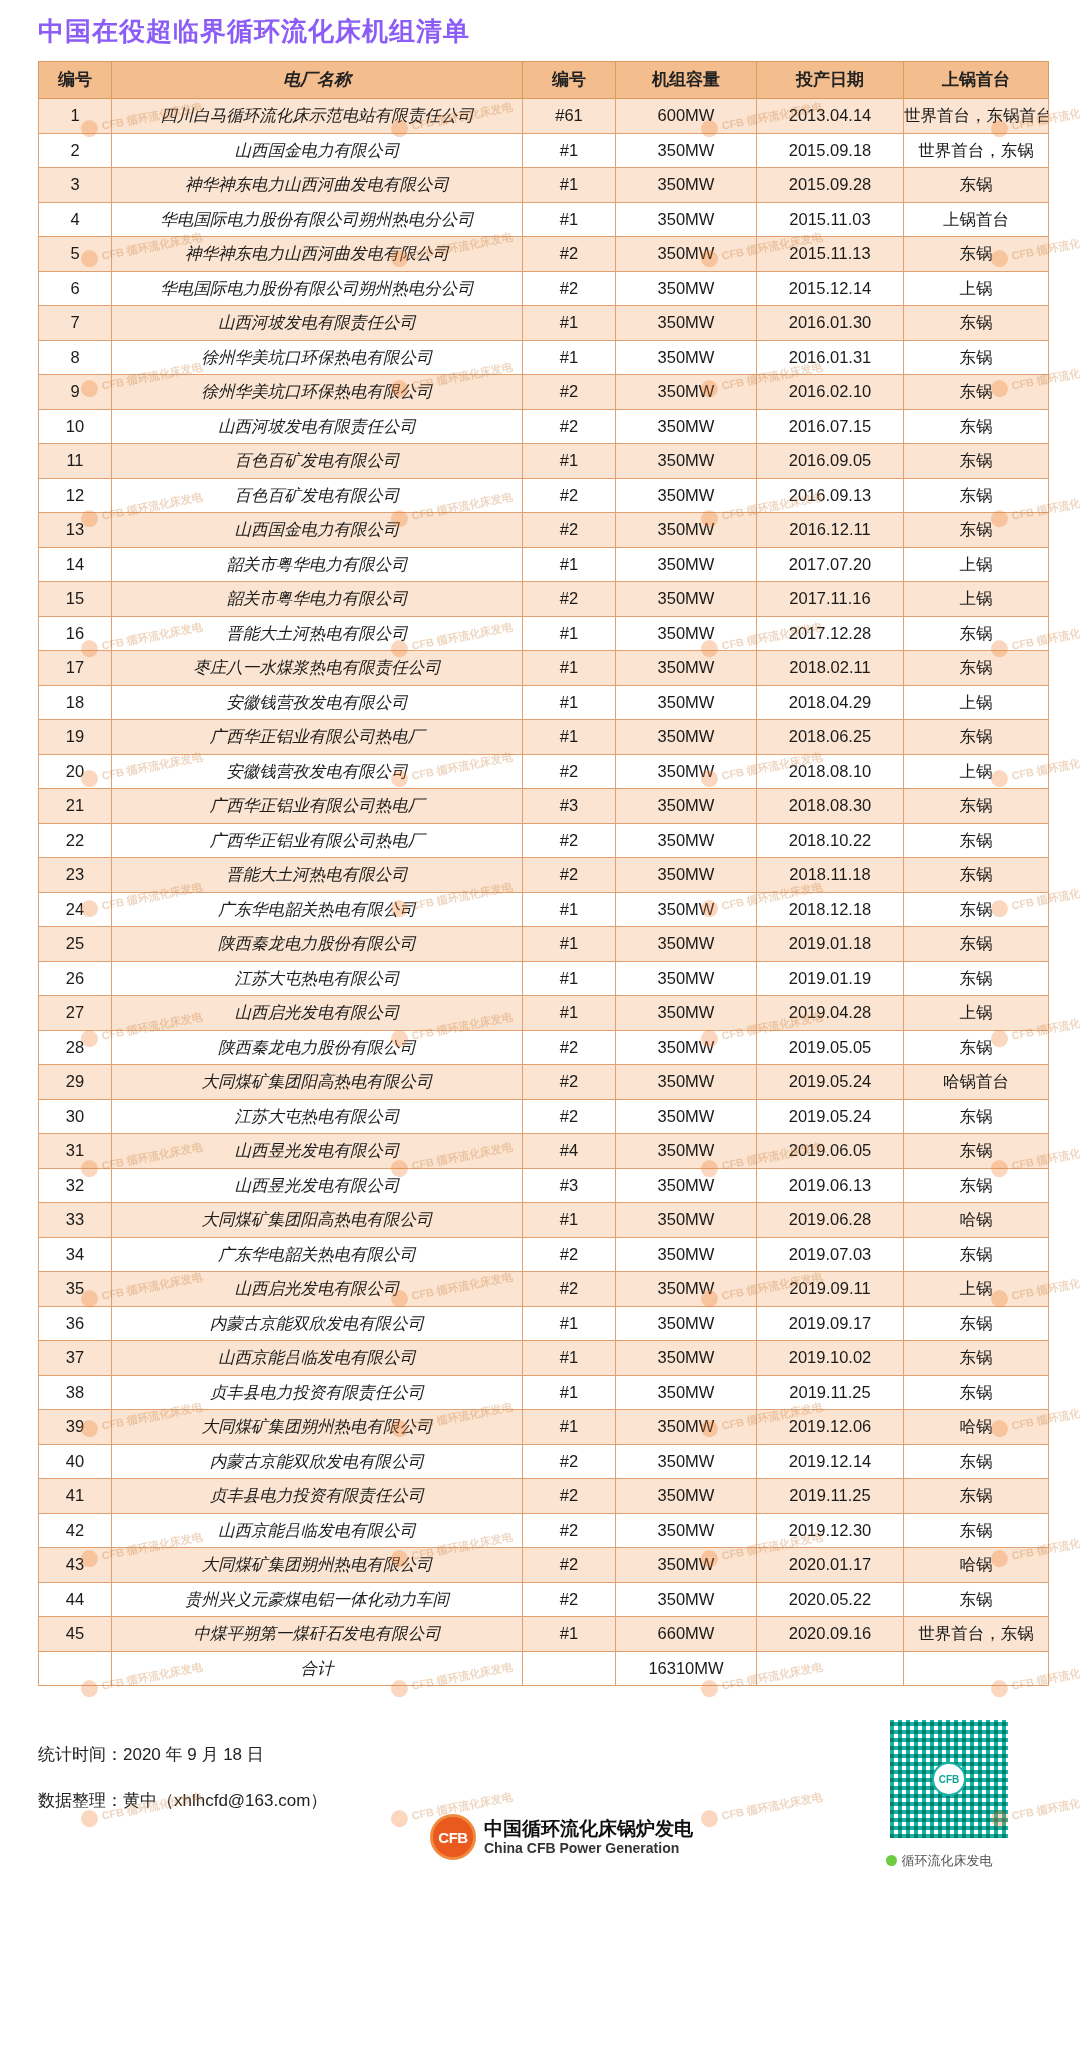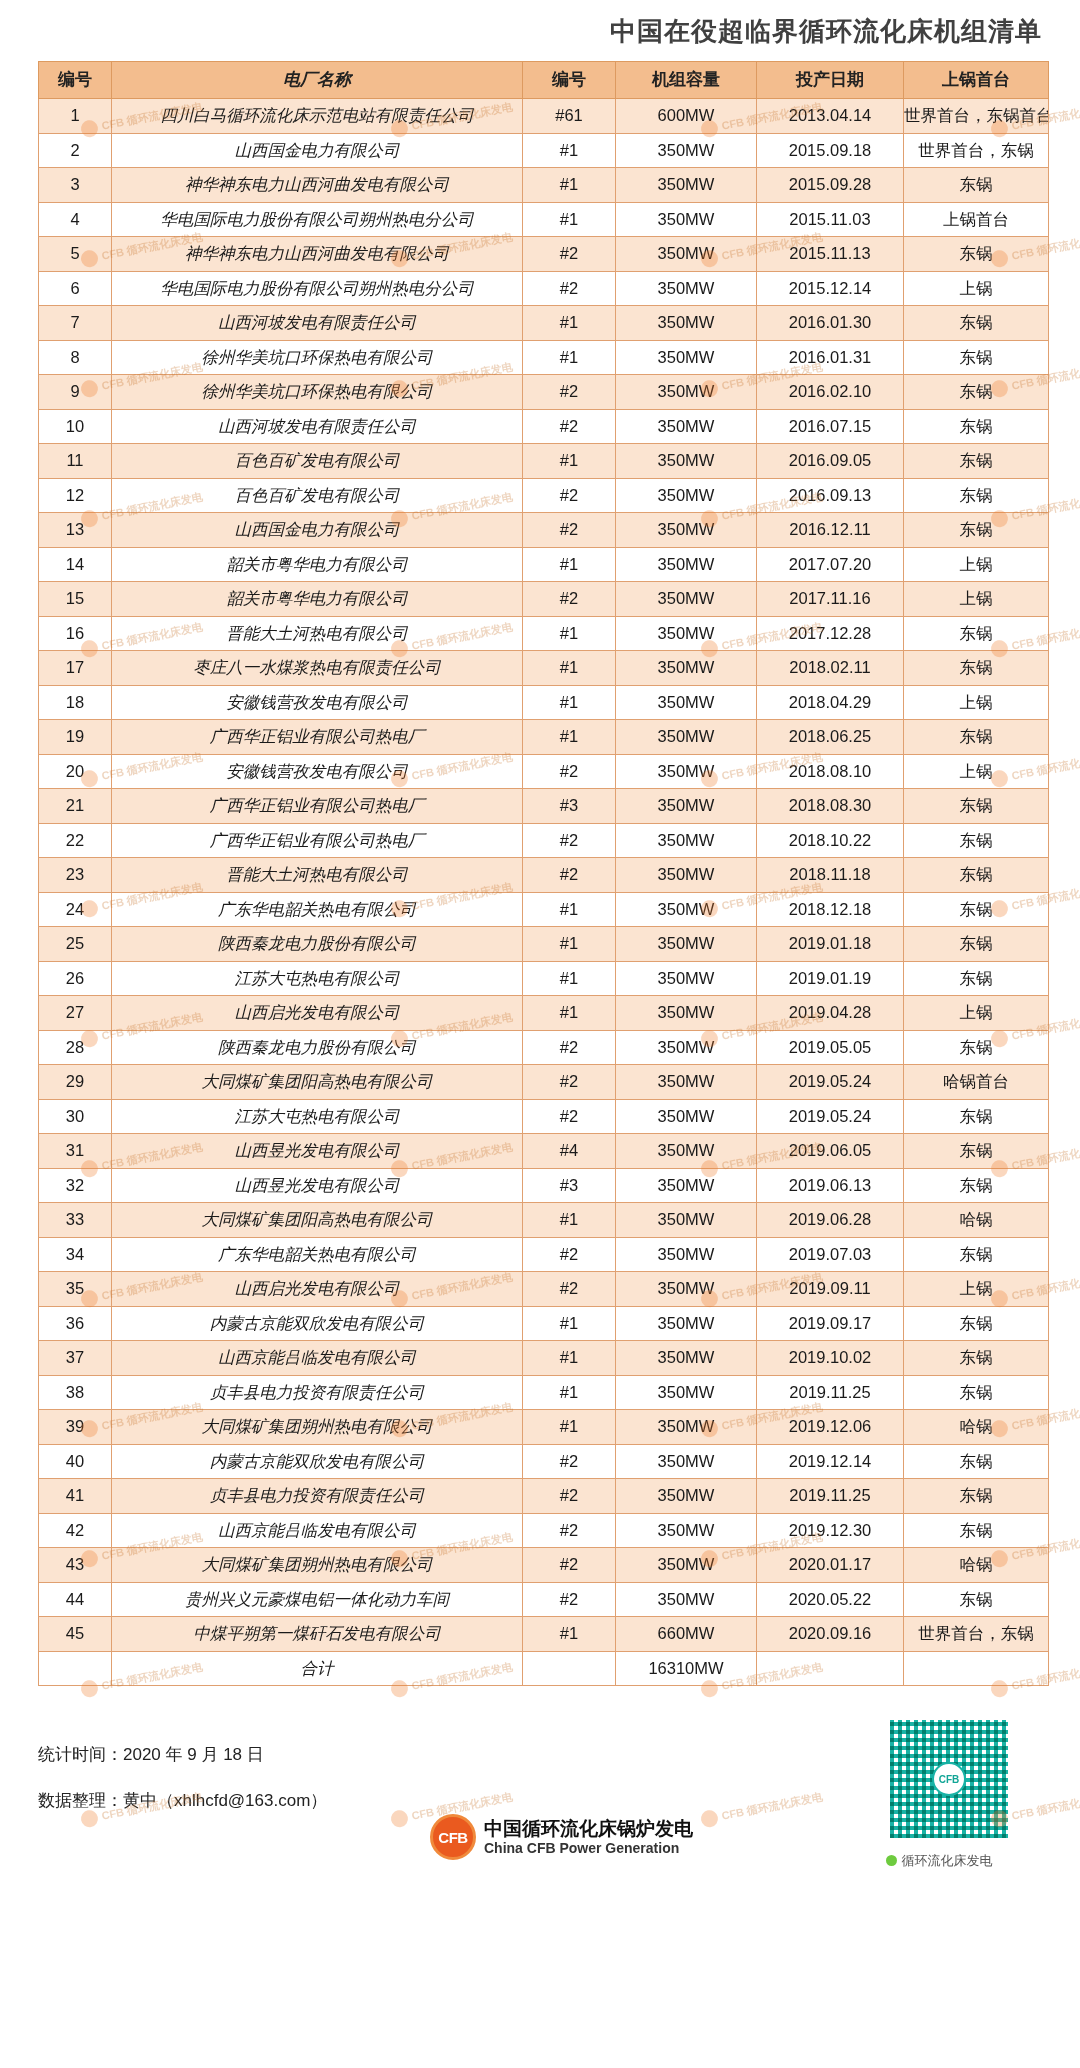--- a/index.html
+++ b/index.html
@@ -16,26 +16,26 @@
     overflow: hidden;
   }
   .page {
     width: 1080px;
     height: 2068px;
     position: relative;
     box-sizing: border-box;
     padding: 0 38px;
   }
   .title {
-    text-align: right;
+    text-align: left;
     font-size: 26px;
     font-weight: bold;
     letter-spacing: 1px;
     padding: 14px 0 12px 0;
-    color: #404040;
+    color: #8b5cf6;
   }
   table.main {
     width: 1004px;
     border-collapse: collapse;
     table-layout: fixed;
     font-size: 16.5px;
     padding-left: 24px;
   }
   table.main th, table.main td {
     border: 1px solid #e0a070;

